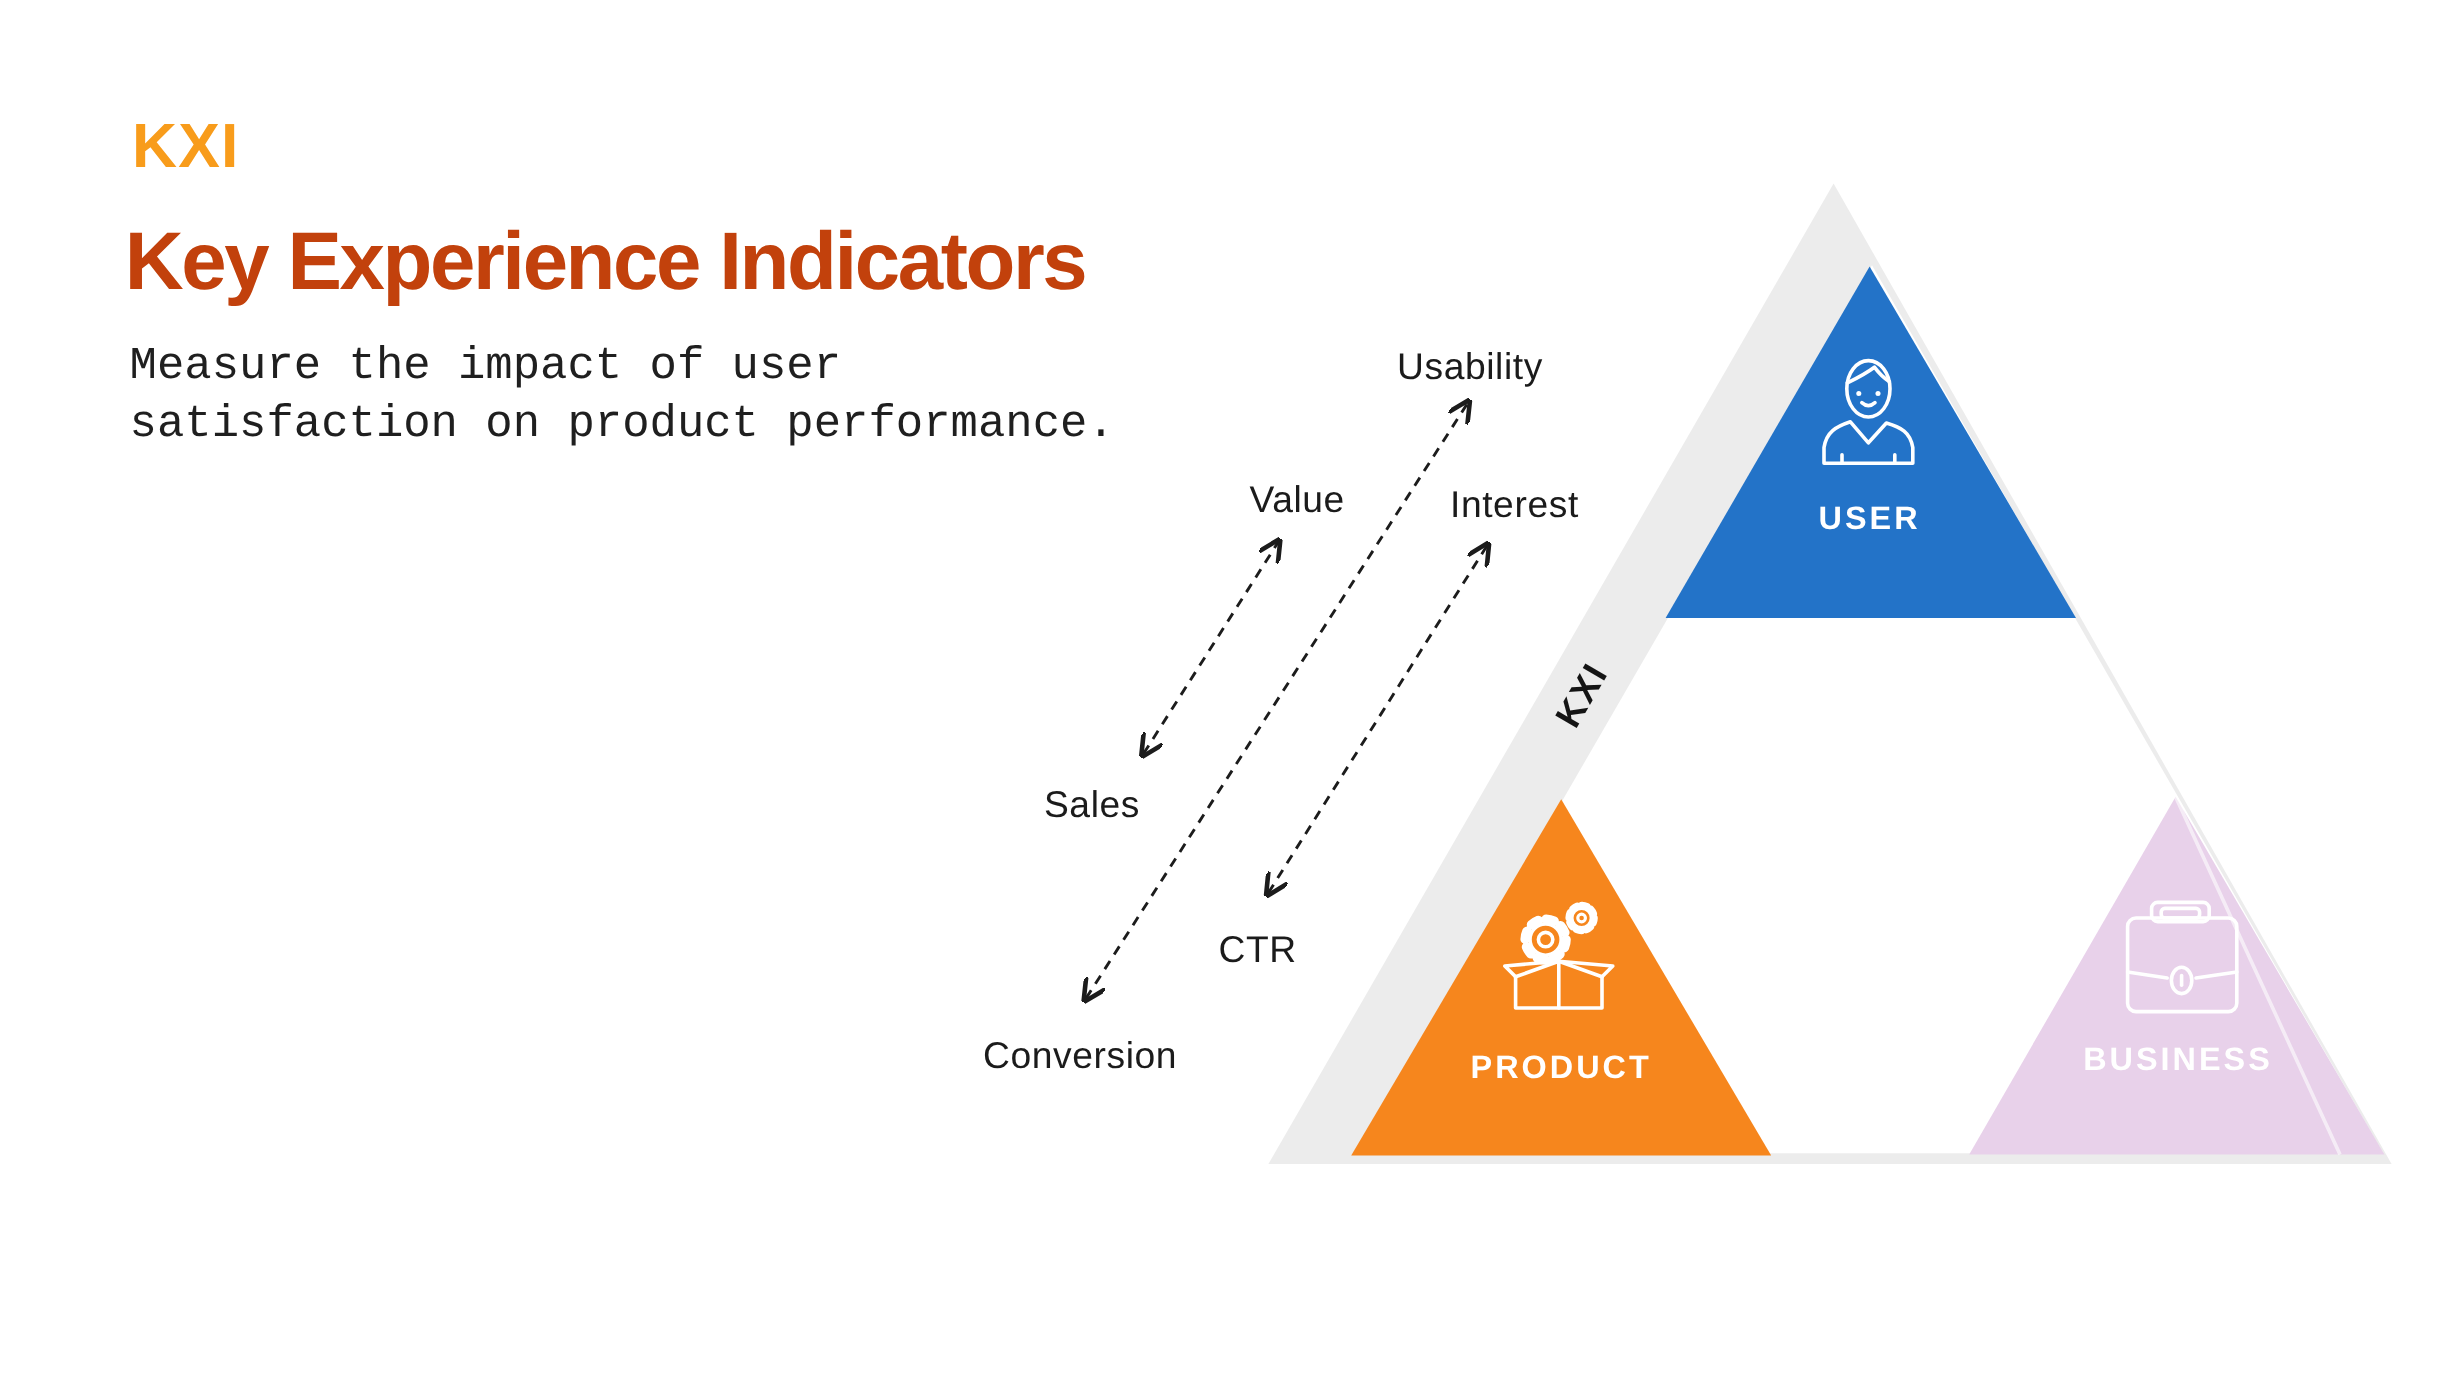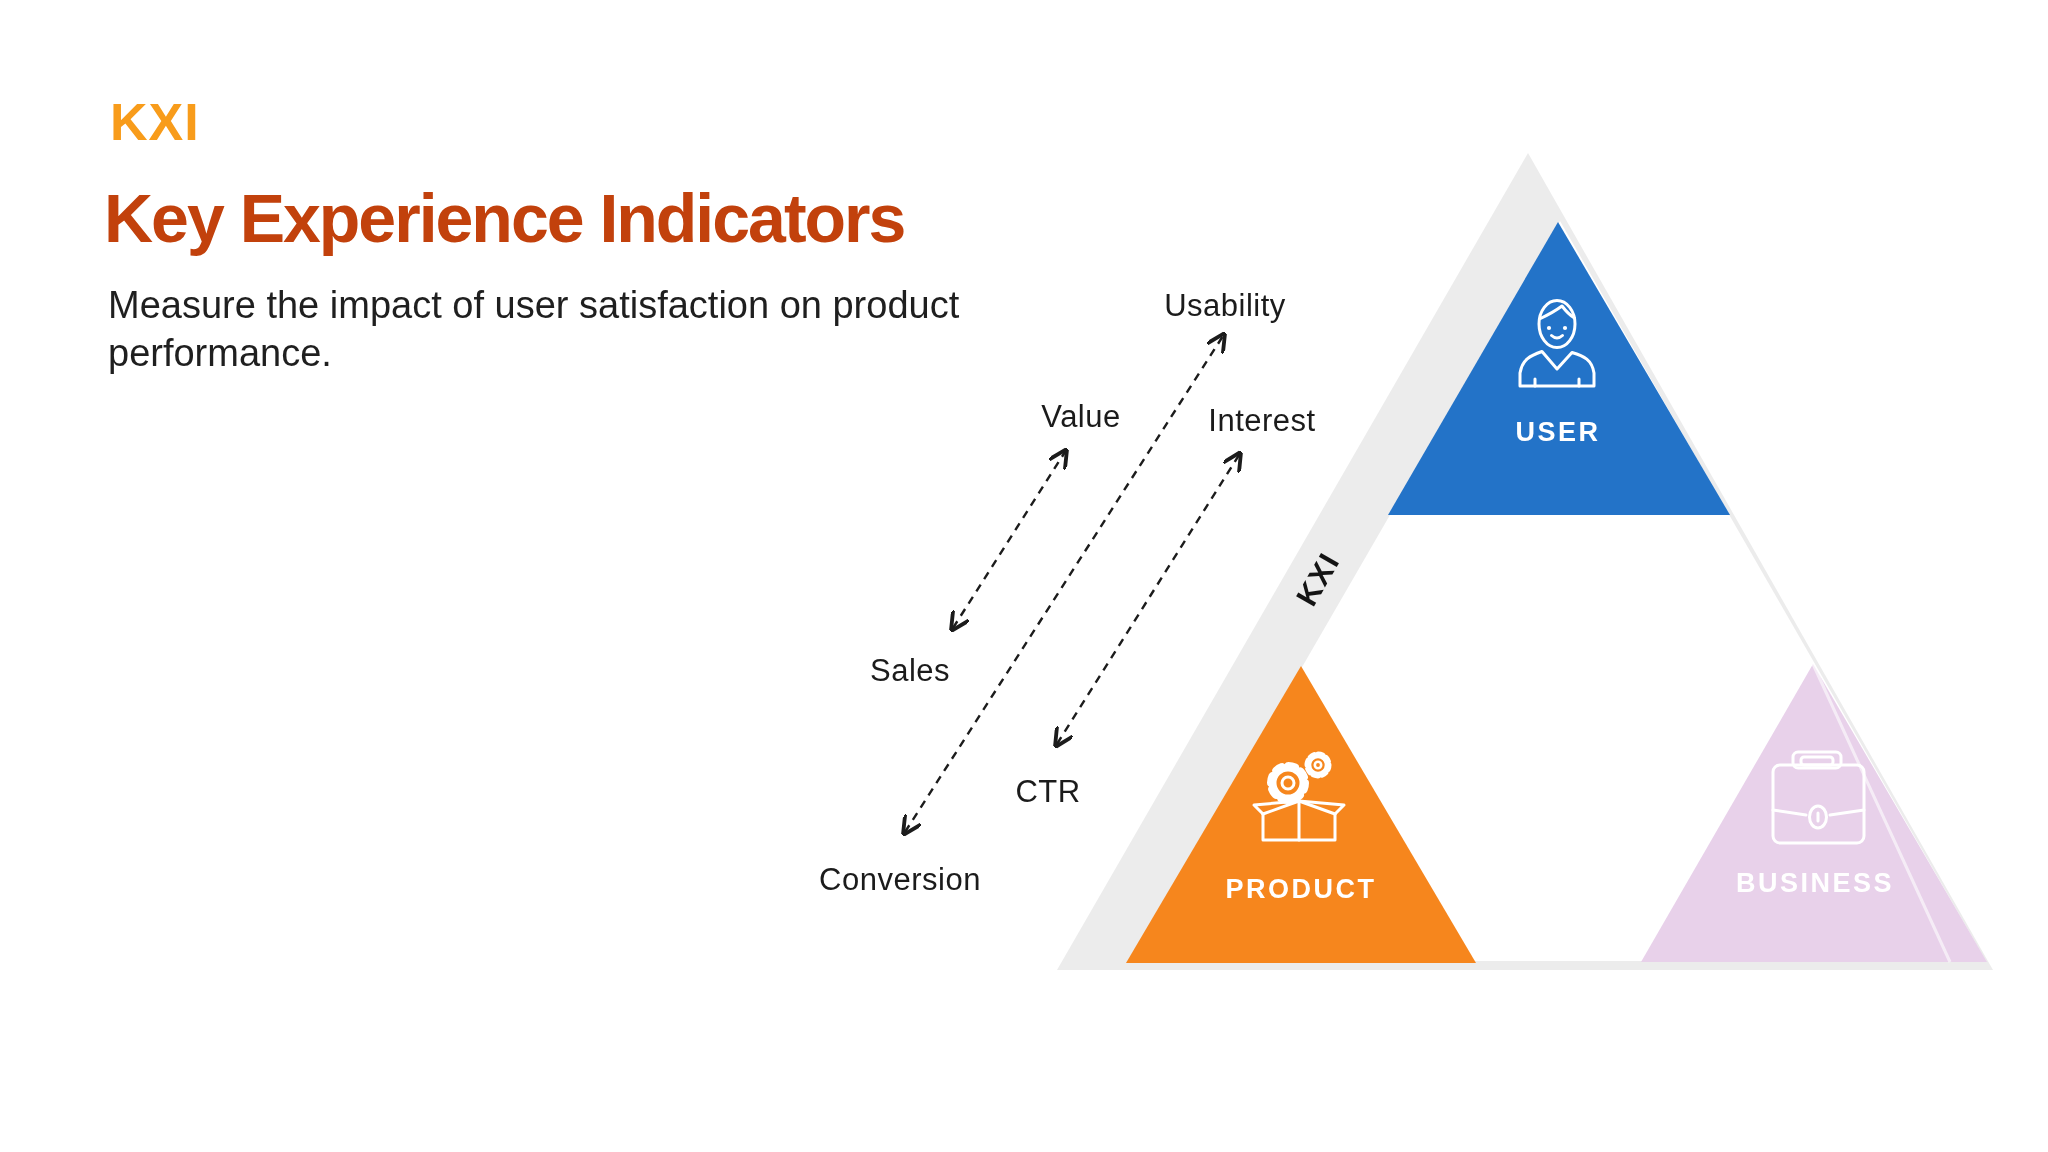--- a/index.html
+++ b/index.html
@@ -16,21 +16,21 @@
     color:#F89C1B;line-height:1;
   }
   .title{
     position:absolute;left:104px;top:184px;
     font-size:68px;font-weight:bold;letter-spacing:-2px;
     color:#c2410c;line-height:1;margin:0;
   }
   .subtitle{
     position:absolute;left:108px;top:282px;width:856px;
     font-size:38px;line-height:1.26;letter-spacing:0;
-    color:#1F1F1F;margin:0;
+    color:#1F1F1F;margin:0;font-family:Liberation Mono, monospace;
   }
   svg.diagram{position:absolute;left:0;top:0;}
   .metric-label{font-family:"Liberation Sans",sans-serif;font-size:31px;font-weight:400;letter-spacing:0.5px;}
   .node-label{font-family:"Liberation Sans",sans-serif;font-size:27px;font-weight:bold;letter-spacing:2.5px;}
   .edge-label{font-family:"Liberation Sans",sans-serif;font-size:30px;font-weight:bold;letter-spacing:2px;fill:#141414;}
   .icon-stroke{stroke:#ffffff;stroke-width:3;fill:none;stroke-linecap:round;stroke-linejoin:round;}
 </style>
 </head>
 <body>
 

